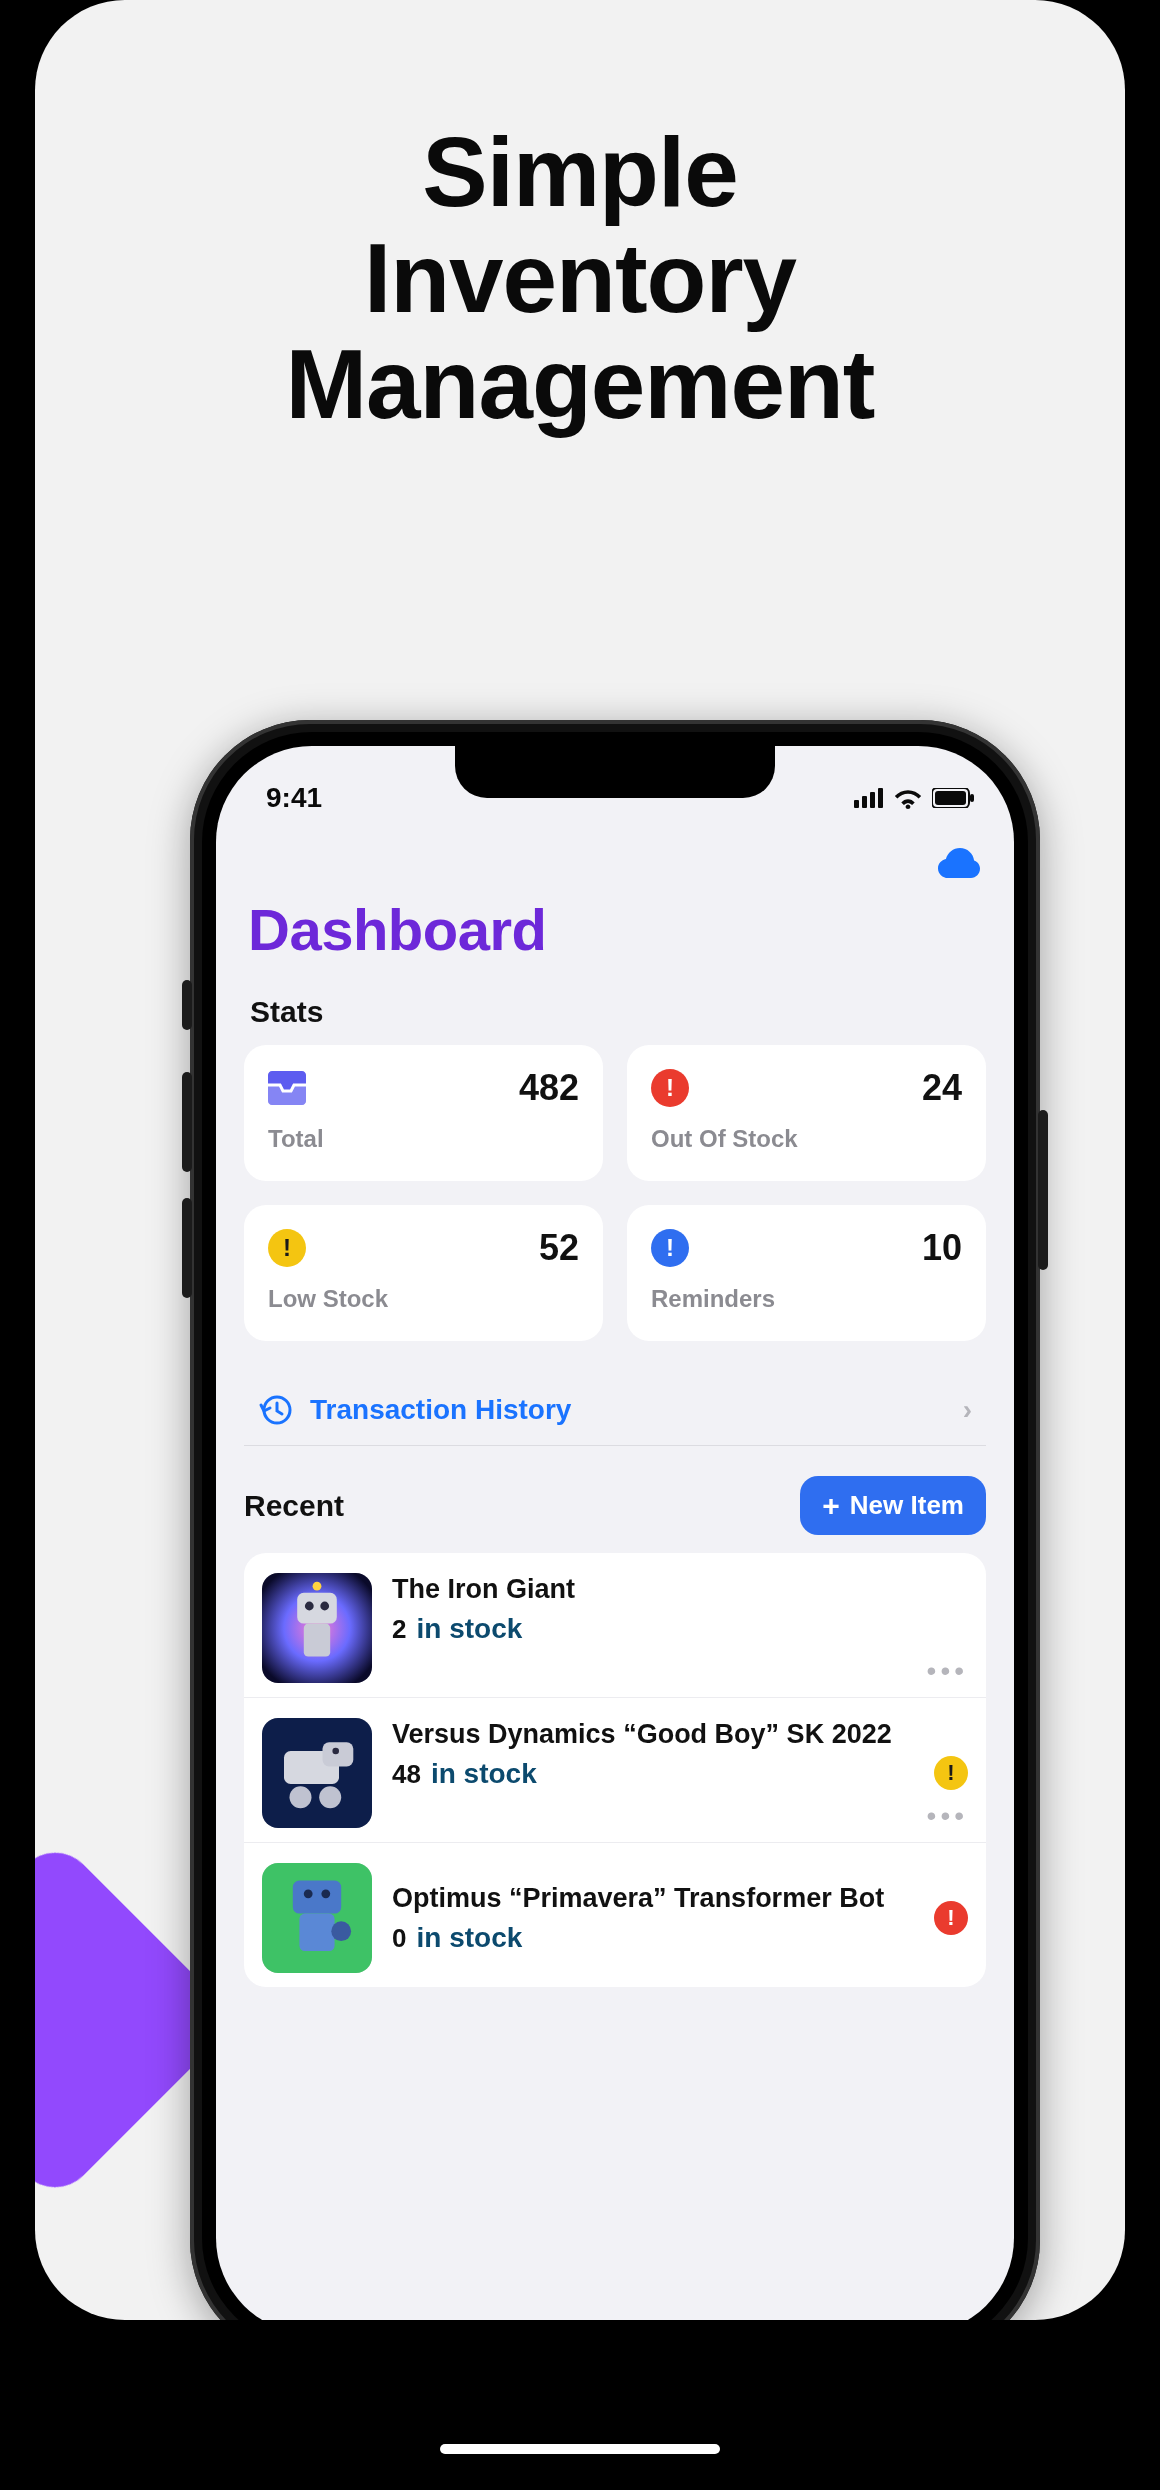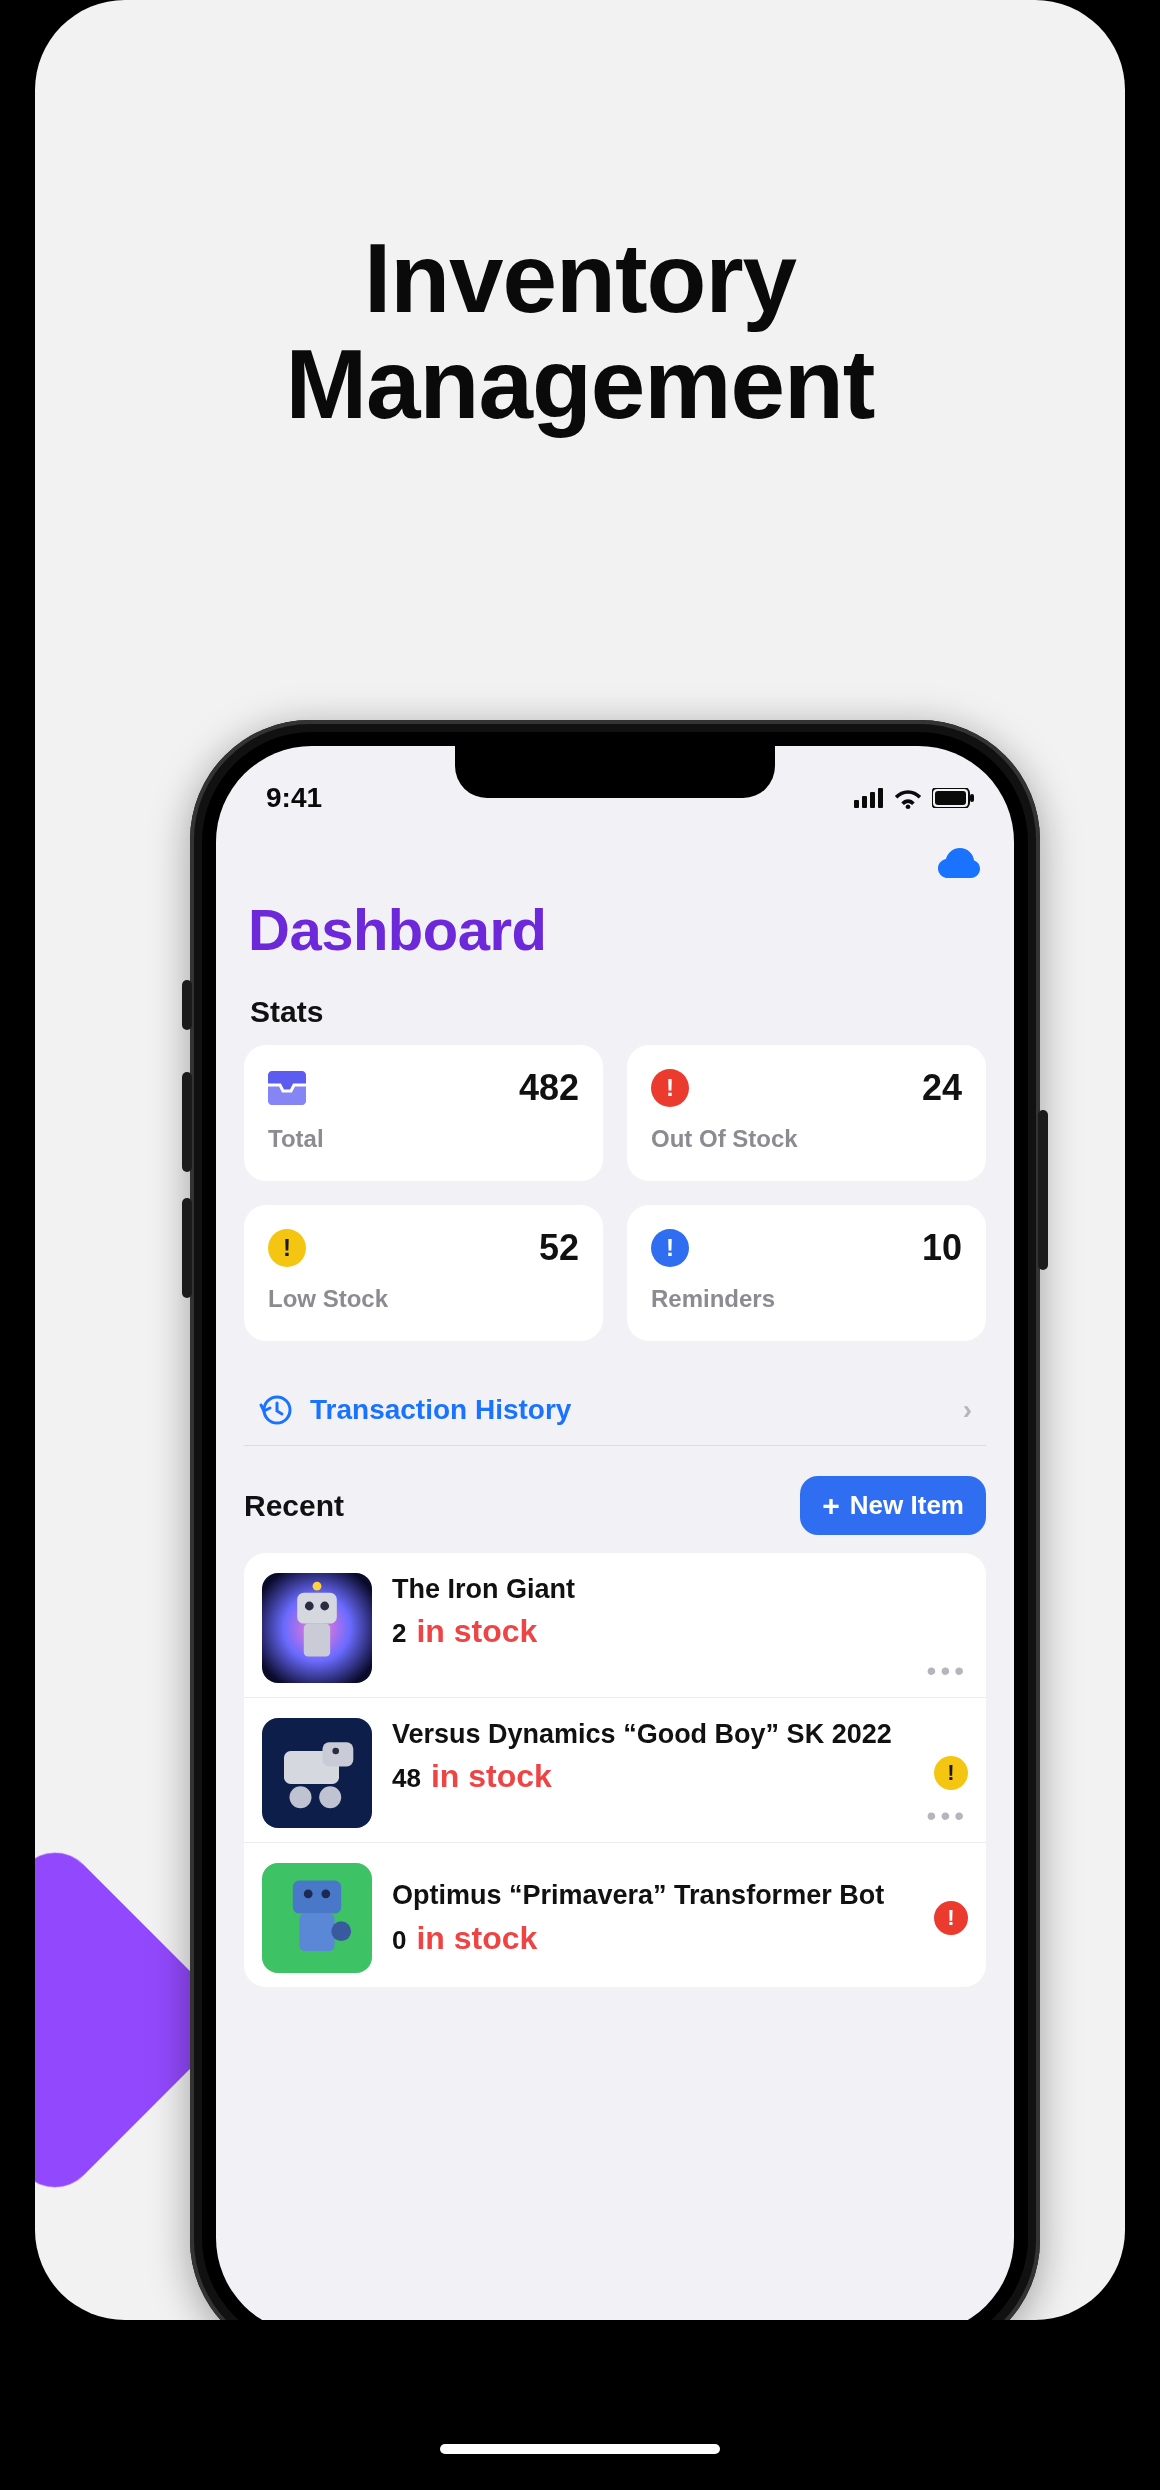--- a/index.html
+++ b/index.html
@@ -112,39 +112,39 @@
   .new-plus { font-size:30px; font-weight:800; line-height:0; }
   
   .list-card { margin:0 28px; background:#fff; border-radius:22px; overflow:hidden; }
   .list-row { display:flex; align-items:flex-start; gap:20px; padding:20px 18px 14px; border-bottom:1px solid #ececf0; position:relative; }
   .thumb { width:110px; height:110px; border-radius:16px; flex:none; background:#ddd; overflow:hidden; position:relative; }
   .thumb svg { width:100%; height:100%; display:block; }
   .row-body { flex:1; min-width:0; }
   .row-title { font-size:27px; font-weight:700; color:#111; line-height:1.2; }
   .row-stock { margin-top:8px; display:flex; align-items:baseline; gap:10px; }
   .row-stock .n { font-size:26px; font-weight:800; color:#111; }
-  .row-stock .t { font-size:32px; font-weight:600; color:#ef4444; }
+  .row-stock .t { font-size:28px; font-weight:600; color:#0c4a6e; }
   .row-badge { align-self:center; }
   .dots { position:absolute; right:18px; bottom:10px; color:#b5b5bb; font-size:28px; letter-spacing:4px; }
   .badge.sm { width:34px; height:34px; }
   .badge.sm.exclaim::after { font-size:22px; }
   
   .home-ind {
     position:absolute; left:50%; bottom:36px; transform:translateX(-50%);
     width:280px; height:10px; background:#fff; border-radius:6px;
   }
 </style>
 </head>
 <body>
 
 <div class="outer">
   <div class="card">
     <div class="purple"></div>
     <h1 class="headline">
-      <br>
+      <span>Simple</span><br>
       <span>Inventory</span><br>
       <span>Management</span>
     </h1>
 
     <div class="phone">
       <div class="side-btn l1"></div>
         <div class="side-btn l2"></div>
         <div class="side-btn l3"></div>
         <div class="side-btn r"></div>
       <div class="bezel">

